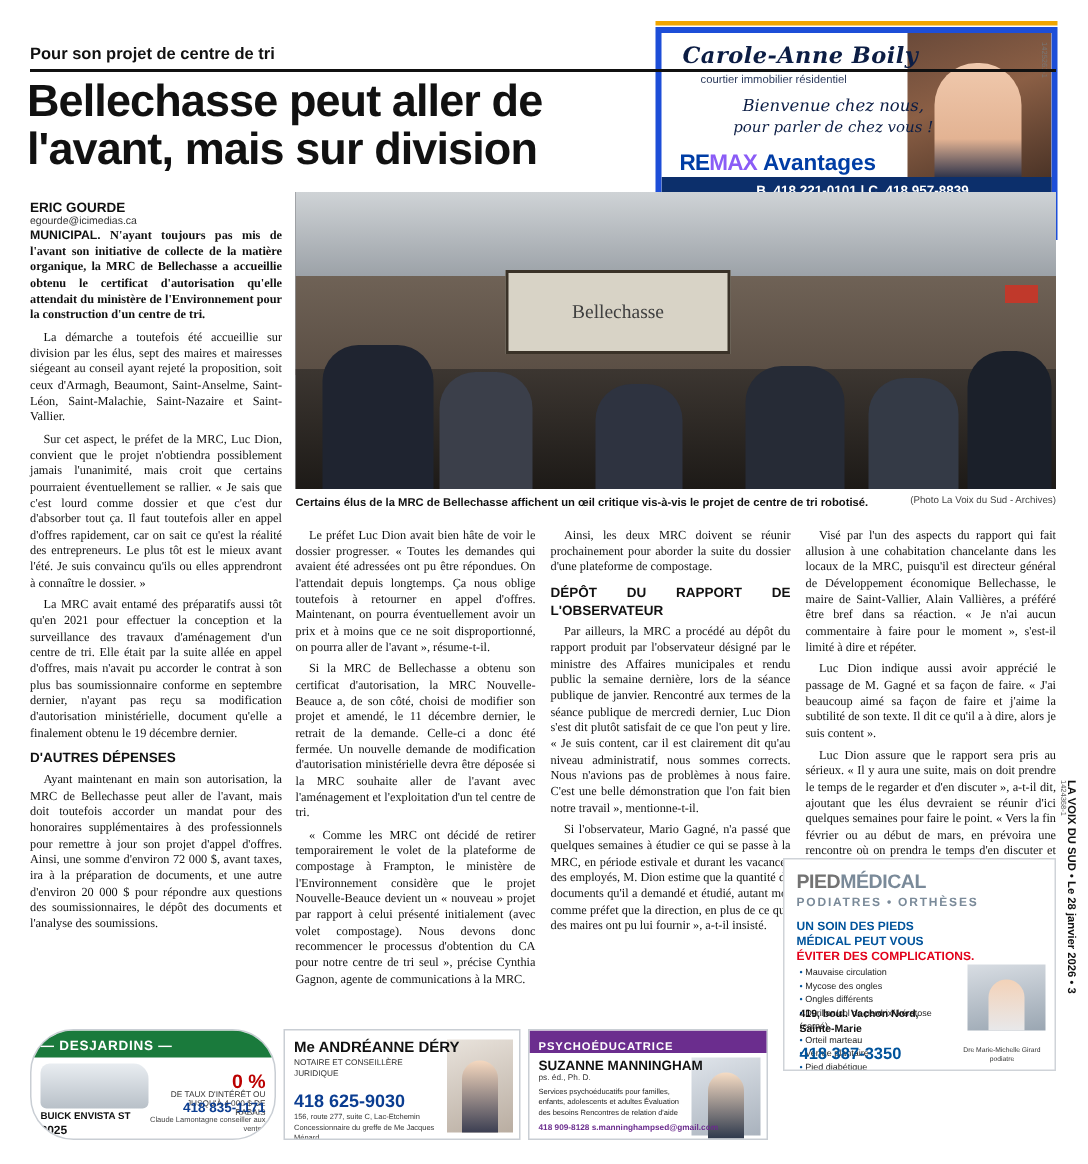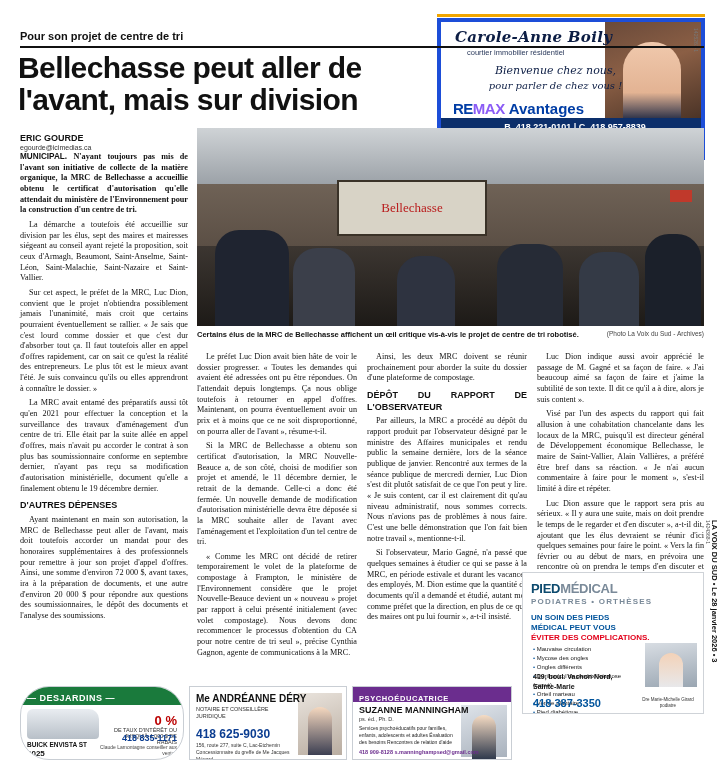--- a/index.html
+++ b/index.html
@@ -103,21 +103,21 @@
   }
 
   
   .photo-main {
     position:absolute; left:197px; top:128px; width:507px; height:198px;
     background:#2a2f36; overflow:hidden;
   }
   .photo-main .ceiling{position:absolute;left:0;top:0;width:507px;height:58px;background:linear-gradient(180deg,#cfd3d6,#9aa0a6);}
   .photo-main .wall{position:absolute;left:0;top:56px;width:507px;height:66px;background:linear-gradient(180deg,#6f6256,#5a4e44);}
   .photo-main .screen{position:absolute;left:140px;top:52px;width:150px;height:56px;background:#d8d3c6;border:2px solid #3a3228;}
-  .photo-main .screen span{display:block;margin-top:18px;text-align:center;font-family:"Liberation Serif",serif;font-size:13px;color:#b91c1c;}
+  .photo-main .screen span{display:block;margin-top:18px;text-align:center;font-family:"Liberation Serif",serif;font-size:13px;color:#404040;}
   .photo-main .table{position:absolute;left:0;top:118px;width:507px;height:80px;background:linear-gradient(180deg,#3c3631,#1d1a17);}
   .photo-main .p1,.photo-main .p2,.photo-main .p3,.photo-main .p4,.photo-main .p5,.photo-main .p6{
     position:absolute;bottom:0;background:#2b2f3a;border-radius:24px 24px 0 0;
   }
   .photo-main .p1{left:18px;width:74px;height:96px;background:#1f2430;}
   .photo-main .p2{left:96px;width:62px;height:78px;background:#3b3f4a;}
   .photo-main .p3{left:200px;width:58px;height:70px;background:#2e3340;}
   .photo-main .p4{left:300px;width:66px;height:82px;background:#262b36;}
   .photo-main .p5{left:382px;width:60px;height:74px;background:#343a46;}
   .photo-main .p6{left:448px;width:56px;height:92px;background:#1b202a;}
@@ -145,21 +145,21 @@
 
   
   .pied-ad {
     position:absolute; left:522px; top:572px; width:182px; height:142px;
     border:1px solid #cfd3d8; background:#fff; overflow:hidden;
   }
   .pied-ad .logo {
     position:absolute; left:8px; top:6px; width:166px;
     font-family:"Liberation Sans", sans-serif;
   }
-  .pied-ad .logo .t1 { font-size:13px; font-weight:bold; color:#0c4a6e; letter-spacing:-.3px; }
+  .pied-ad .logo .t1 { font-size:13px; font-weight:bold; color:#737373; letter-spacing:-.3px; }
   .pied-ad .logo .t2 { font-size:8px; font-weight:bold; color:#7a8a99; letter-spacing:1.2px; }
   .pied-ad .slogan {
     position:absolute; left:8px; top:40px; width:166px;
     font-family:"Liberation Sans", sans-serif; font-size:8px; font-weight:bold;
     color:#00539b; line-height:1.25;
   }
   .pied-ad ul {
     position:absolute; left:10px; top:72px; width:96px; margin:0; padding:0; list-style:none;
     font-family:"Liberation Sans", sans-serif; font-size:6px; line-height:1.5; color:#222;
   }
@@ -300,22 +300,22 @@
   </div>
 
   <div class="col c3">
     <p>Ainsi, les deux MRC doivent se réunir prochainement pour aborder la suite du dossier d'une plateforme de compostage.</p>
     <h3>DÉPÔT DU RAPPORT DE L'OBSERVATEUR</h3>
     <p>Par ailleurs, la MRC a procédé au dépôt du rapport produit par l'observateur désigné par le ministre des Affaires municipales et rendu public la semaine dernière, lors de la séance publique de janvier. Rencontré aux termes de la séance publique de mercredi dernier, Luc Dion s'est dit plutôt satisfait de ce que l'on peut y lire. « Je suis content, car il est clairement dit qu'au niveau administratif, nous sommes corrects. Nous n'avions pas de problèmes à nous faire. C'est une belle démonstration que l'on fait bien notre travail », mentionne-t-il.</p>
     <p>Si l'observateur, Mario Gagné, n'a passé que quelques semaines à étudier ce qui se passe à la MRC, en période estivale et durant les vacances des employés, M. Dion estime que la quantité de documents qu'il a demandé et étudié, autant moi comme préfet que la direction, en plus de ce que des maires ont pu lui fournir », a-t-il insisté.</p>
   </div>
 
   <div class="col c4">
+    <p>Visé par l'un des aspects du rapport qui fait allusion à une cohabitation chancelante dans les locaux de la MRC, puisqu'il est directeur général de Développement économique Bellechasse, le maire de Saint-Vallier, Alain Vallières, a préféré être bref dans sa réaction. « Je n'ai aucun commentaire à faire pour le moment », s'est-il limité à dire et répéter.</p>
     <p>Luc Dion indique aussi avoir apprécié le passage de M. Gagné et sa façon de faire. « J'ai beaucoup aimé sa façon de faire et j'aime la subtilité de son texte. Il dit ce qu'il a à dire, alors je suis content ».</p>
-    <p>Visé par l'un des aspects du rapport qui fait allusion à une cohabitation chancelante dans les locaux de la MRC, puisqu'il est directeur général de Développement économique Bellechasse, le maire de Saint-Vallier, Alain Vallières, a préféré être bref dans sa réaction. « Je n'ai aucun commentaire à faire pour le moment », s'est-il limité à dire et répéter.</p>
     <p>Luc Dion assure que le rapport sera pris au sérieux. « Il y aura une suite, mais on doit prendre le temps de le regarder et d'en discuter », a-t-il dit, ajoutant que les élus devraient se réunir d'ici quelques semaines pour faire le point. « Vers la fin février ou au début de mars, en prévoira une rencontre où on prendra le temps d'en discuter et d'autres dossiers du même coup. »</p>
   </div>
 
   <div class="pied-ad">
     <div class="logo">
       <div>
         <span class="t1">PIED</span><span class="t1" style="color:#7a8a99">MÉDICAL</span>
       </div>
       <div class="t2">PODIATRES • ORTHÈSES</div>
     </div>

